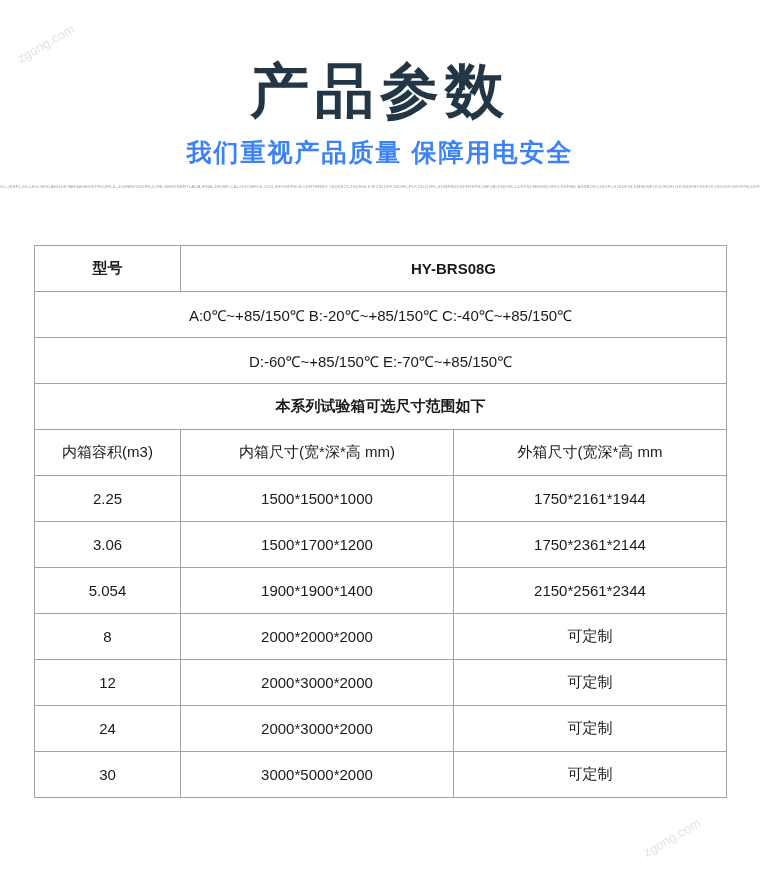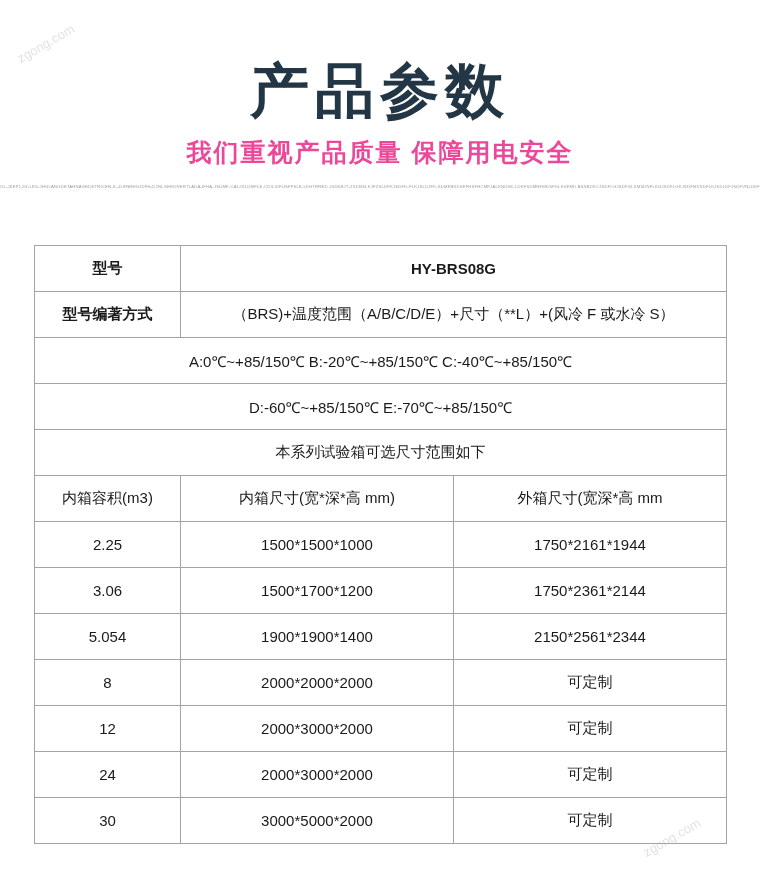--- a/index.html
+++ b/index.html
@@ -41,21 +41,21 @@
     font-weight: bold;
     letter-spacing: 6px;
     color: #233645;
     line-height: 1.12;
     font-family: "DejaVu Sans", "Liberation Sans", sans-serif;
   }
   .subtitle {
     margin-top: 12px;
     font-size: 25px;
     font-weight: bold;
-    color: #ec4899;
+    color: #3b82f6;
     letter-spacing: 2px;
   }
   .microtext {
     margin-top: 14px;
     font-size: 4.2px;
     color: #9a9a9a;
     letter-spacing: .2px;
     line-height: 1.9;
     white-space: nowrap;
     overflow: hidden;
@@ -95,21 +95,21 @@
     text-align: left;
     padding-left: 14px;
   }
   td.rule-row {
     font-size: 15px;
     margin-left: 12px;
   }
   td.section-title {
     text-align: left;
     padding-left: 12px;
-    font-weight: normal;
+    font-weight: bold;
     font-size: 15.5px;
   }
   td.col-head {
     font-weight: normal;
     font-size: 15.5px;
   }
   .nowrap { white-space: nowrap; }
 </style>
 </head>
 <body>
@@ -127,24 +127,20 @@
   <table class="spec">
     <colgroup>
       <col style="width:146px">
       <col style="width:273px">
       <col style="width:273px">
     </colgroup>
     <tbody>
       <tr>
         <td class="head-label">型号</td>
         <td class="head-value" colspan="2">HY-BRS08G</td>
-      </tr>
-      <tr>
-        <td class="head-label">型号编著方式</td>
-        <td class="left-pad" colspan="2">（BRS)+温度范围（A/B/C/D/E）+尺寸（**L）+(风冷 F 或水冷 S）</td>
       </tr>
       <tr>
         <td class="rule-row nowrap" colspan="3">A:0℃~+85/150℃    B:-20℃~+85/150℃    C:-40℃~+85/150℃</td>
       </tr>
       <tr>
         <td class="rule-row nowrap" colspan="3">D:-60℃~+85/150℃    E:-70℃~+85/150℃</td>
       </tr>
       <tr>
         <td class="section-title" colspan="3">本系列试验箱可选尺寸范围如下</td>
       </tr>

